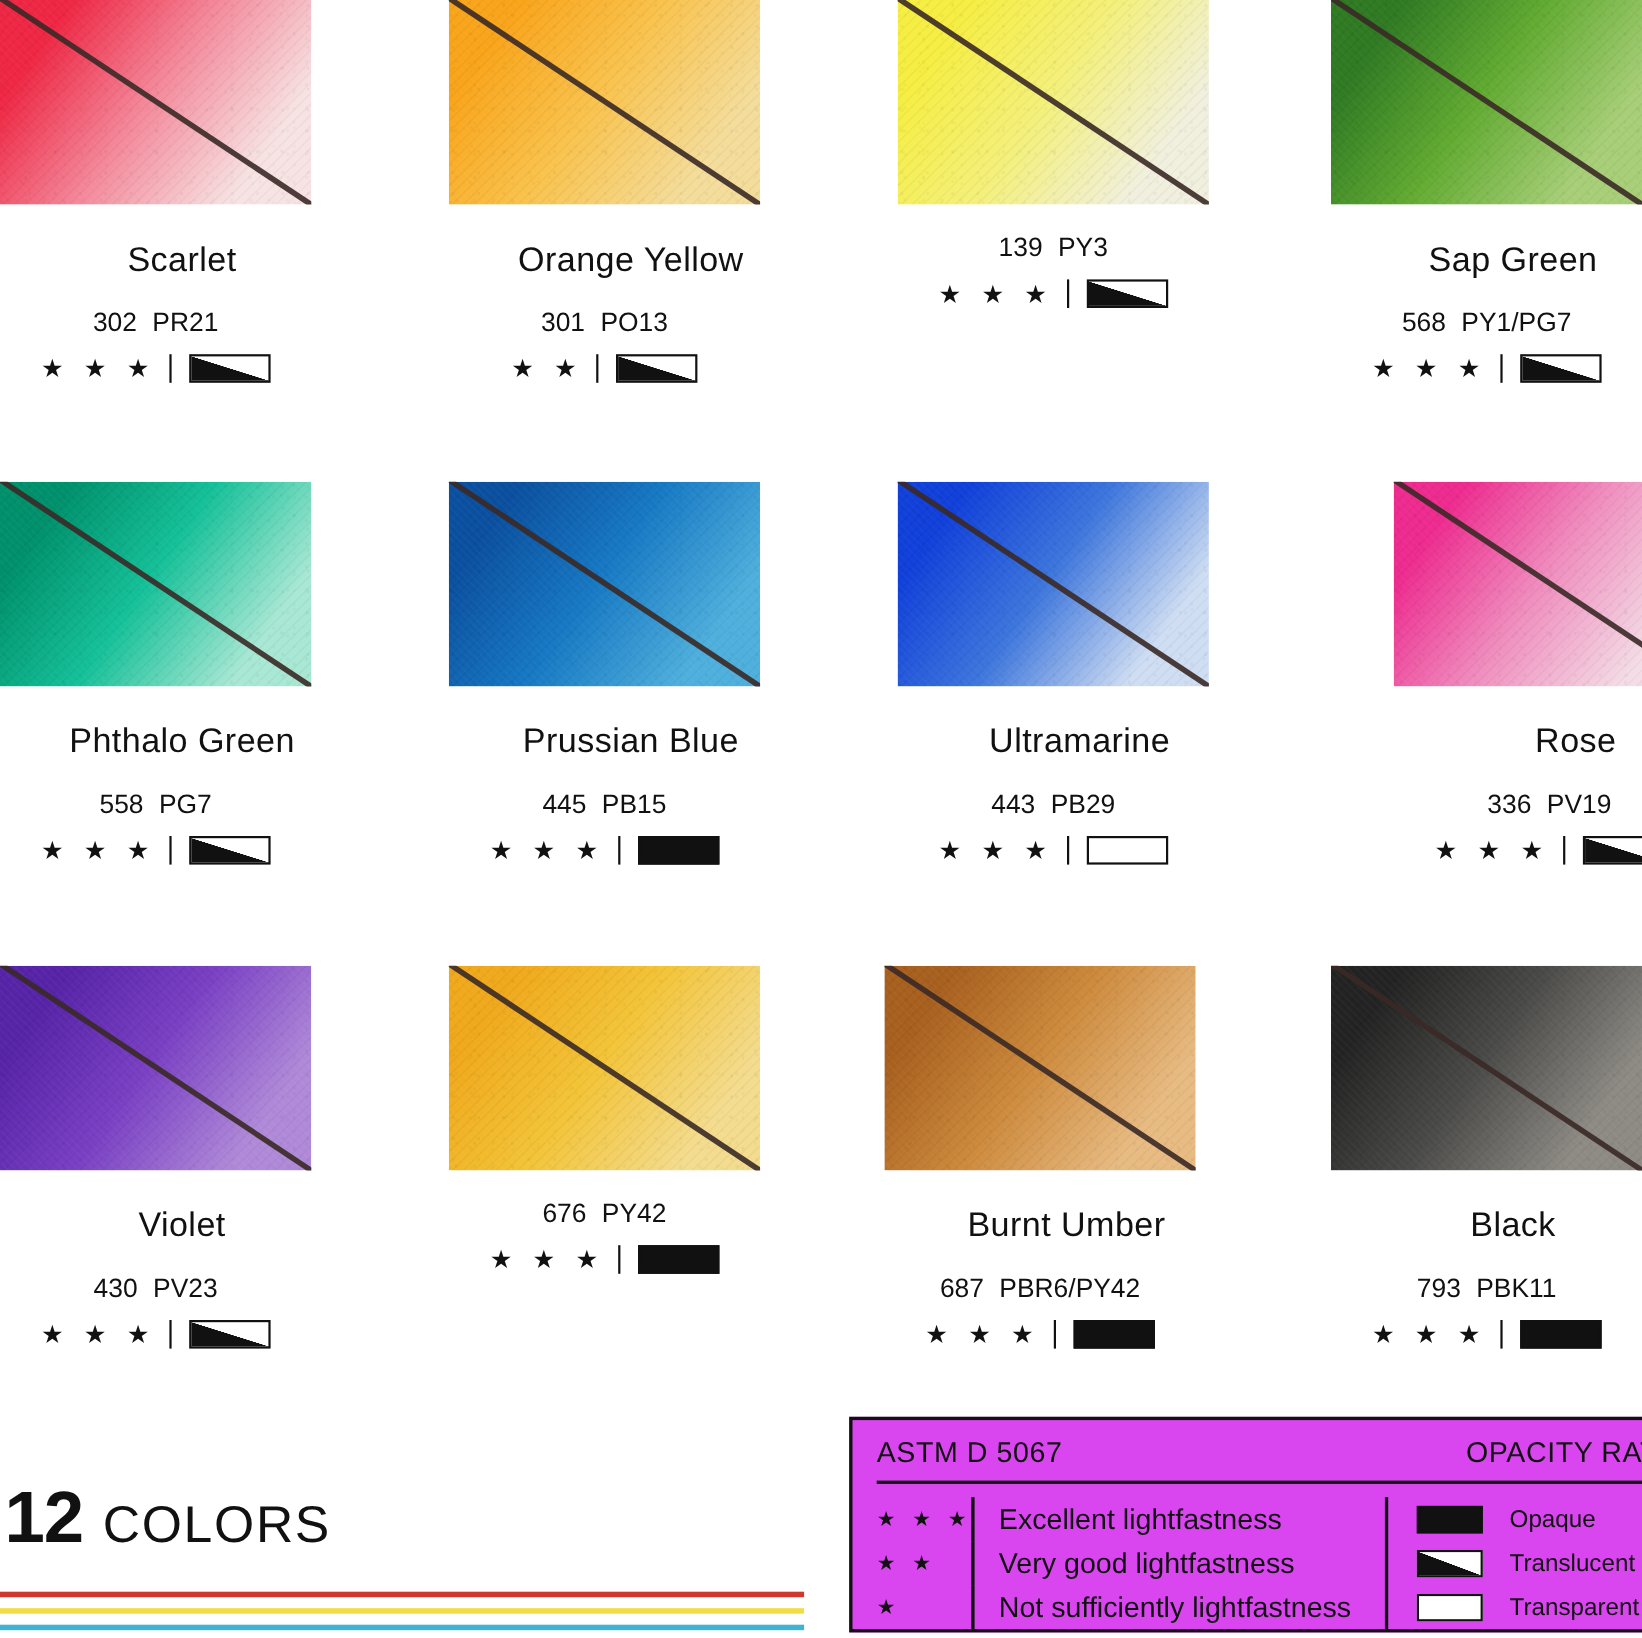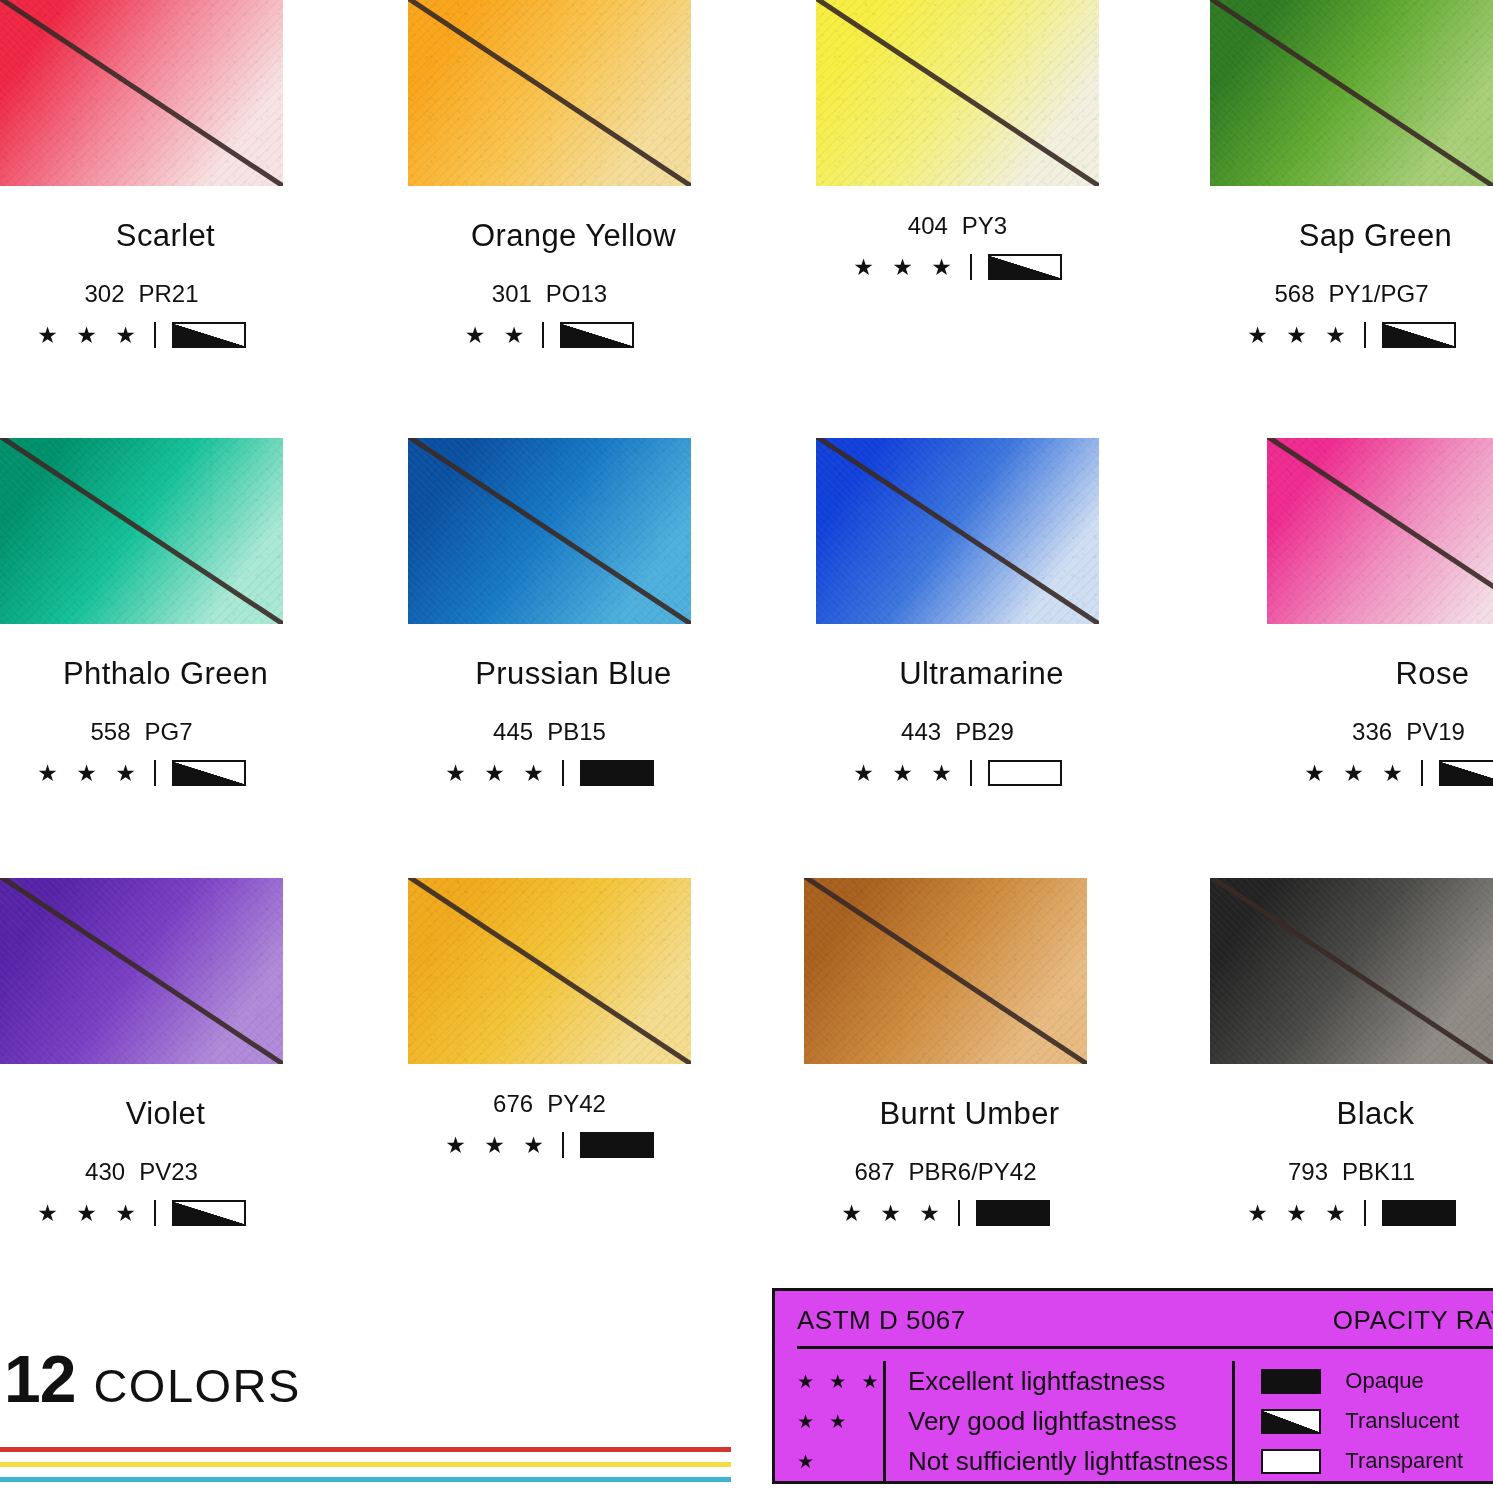--- a/index.html
+++ b/index.html
@@ -190,21 +190,21 @@
   .lf-sep {
     width: 3px;
     height: 40px;
     background: #111;
     margin-right: 22px;
   }
   .lf-text { font-size: 26px; white-space: nowrap; }
 
   #opacity-col {
     display: flex;
-    margin-left: 4px;
+    margin-left: 31px;
   }
   #opacity-sep {
     width: 3px;
     height: 120px;
     background: #111;
     margin-right: 26px;
   }
   #opacity-rows { display: flex; flex-direction: column; }
   .op-row {
     display: flex;
@@ -255,21 +255,21 @@
       </div>
     </div>
     <div class="color-cell" style="left: 816px; top: 0px;">
       <div class="swatch">
         <div class="swatch-wash" style="background: linear-gradient(125deg, rgb(246, 238, 66) 0%, rgb(246, 238, 66) 16%, rgb(244, 240, 122) 48%, rgb(241, 240, 223) 82%, rgb(241, 240, 223) 100%);"></div>
         <div class="swatch-grain"></div>
         <svg class="swatch-stroke" viewBox="0 0 100 100" preserveAspectRatio="none">
           <line x1="2" y1="1" x2="99" y2="99" vector-effect="non-scaling-stroke"></line>
         </svg>
       </div>
-      <div class="color-code"><span class="code-num">404</span><span>PY3</span></div>
+      <div class="color-code"><span class="code-num">139</span><span>PY3</span></div>
       <div class="rating-row">
         <span class="stars">★ ★ ★</span>
         <span class="rating-divider"></span>
         <div class="op-icon translucent"></div>
       </div>
     </div>
     <div class="color-cell" style="left: 1210px; top: 0px;">
       <div class="swatch">
         <div class="swatch-wash" style="background: linear-gradient(125deg, rgb(47, 122, 35) 0%, rgb(47, 122, 35) 16%, rgb(98, 171, 50) 48%, rgb(168, 207, 120) 82%, rgb(168, 207, 120) 100%);"></div>
         <div class="swatch-grain"></div>

